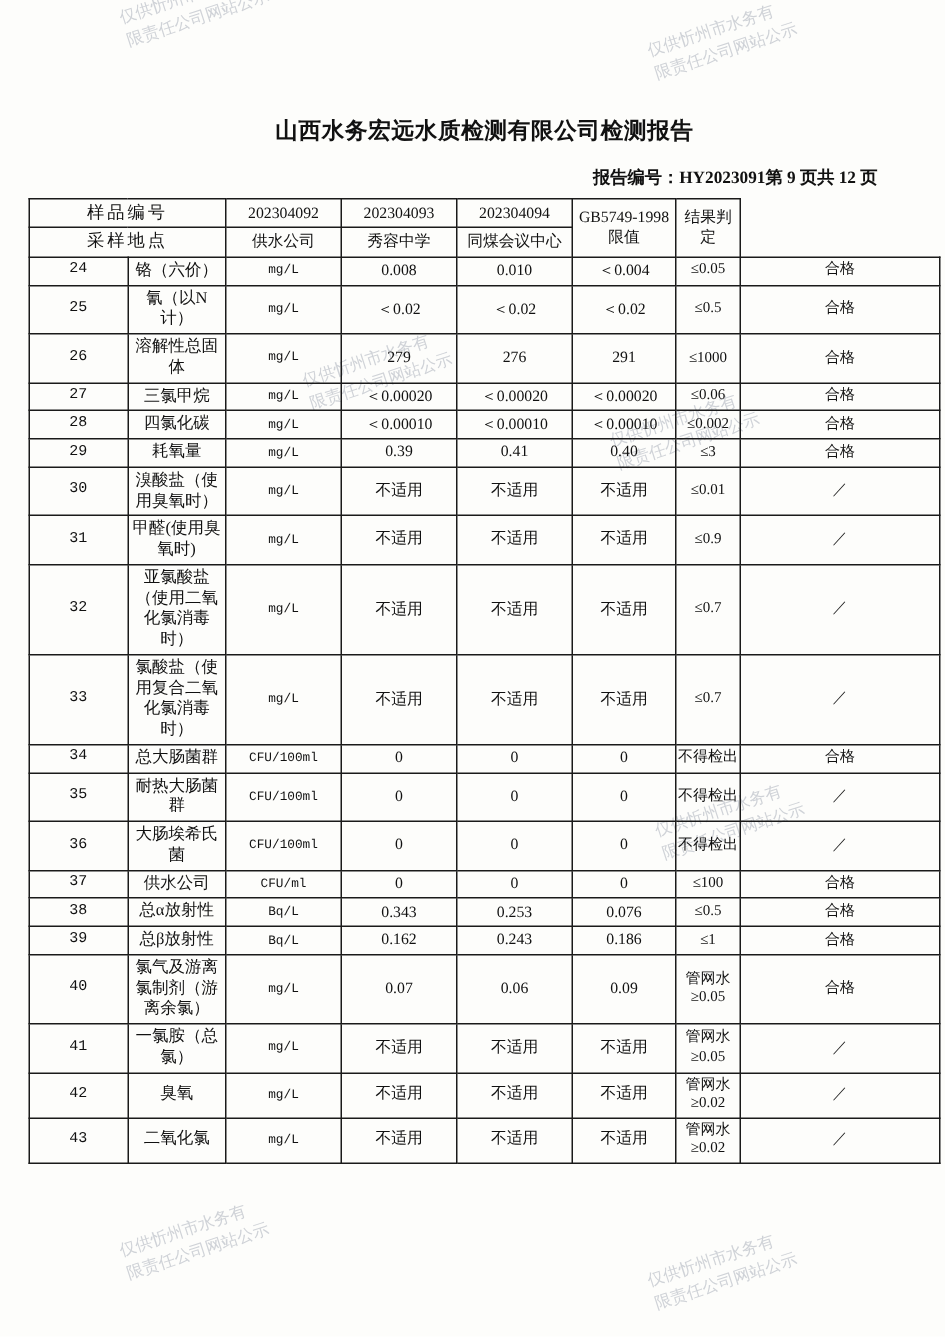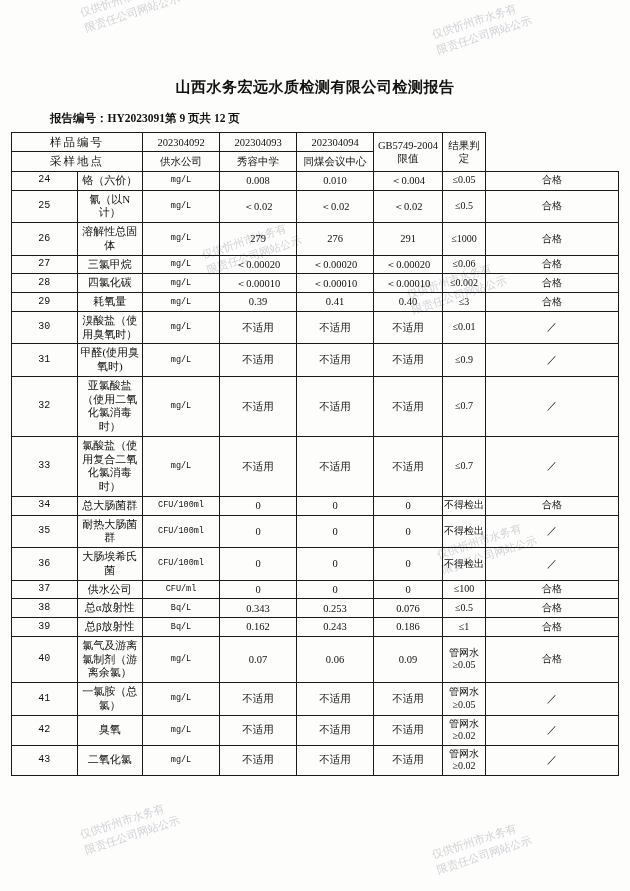--- a/index.html
+++ b/index.html
@@ -28,33 +28,33 @@
     font-size: 11px;
     line-height: 1.45;
     transform-origin: left top;
     transform: rotate(-18deg);
     white-space: nowrap;
     pointer-events: none;
     user-select: none;
   }
   .content {
     position: absolute;
-    left: 0; right: 0; top: 0;
+    left: 16px; right: 0; top: 0;
   }
   .doc-title {
     text-align: center;
     font-size: 15px;
     font-weight: bold;
     margin-top: 78px;
     letter-spacing: 0.5px;
   }
   .meta-row {
     margin: 14px 45px 6px 50px;
     display: flex;
-    justify-content: flex-start;
+    justify-content: flex-end;
     font-size: 11.5px;
     font-weight: bold;
   }
   table.report {
     border-collapse: collapse;
     margin: 0 auto;
     width: 608px;
     table-layout: fixed;
     font-size: 10.5px;
   }
@@ -121,21 +121,21 @@
 
     <table class="report">
       <thead>
         <tr>
           <th class="h-name" colspan="2">
             <span class="hdr-name">样品编号</span>
           </th>
           <th class="h-val">202304092</th>
           <th class="h-val">202304093</th>
           <th class="h-val">202304094</th>
-          <th class="h-lim" rowspan="2">GB5749-2004 限值</th>
+          <th class="h-lim" rowspan="2">GB5749-1998 限值</th>
           <th class="h-jud" rowspan="2">结果判定</th>
         </tr>
         <tr>
           <th colspan="2">
             <span class="hdr-site">采样地点</span>
           </th>
           <th>供水公司</th>
           <th>秀容中学</th>
           <th>同煤会议中心</th>
         </tr>

